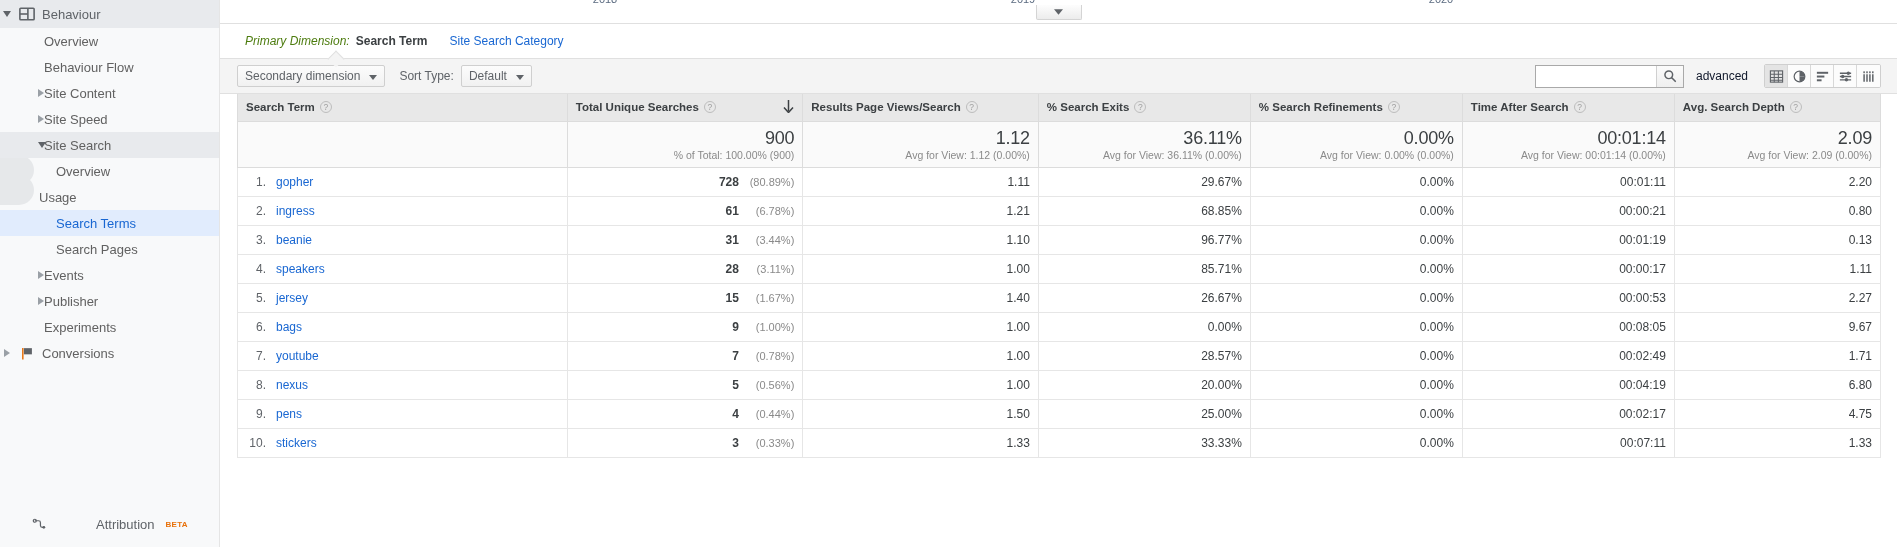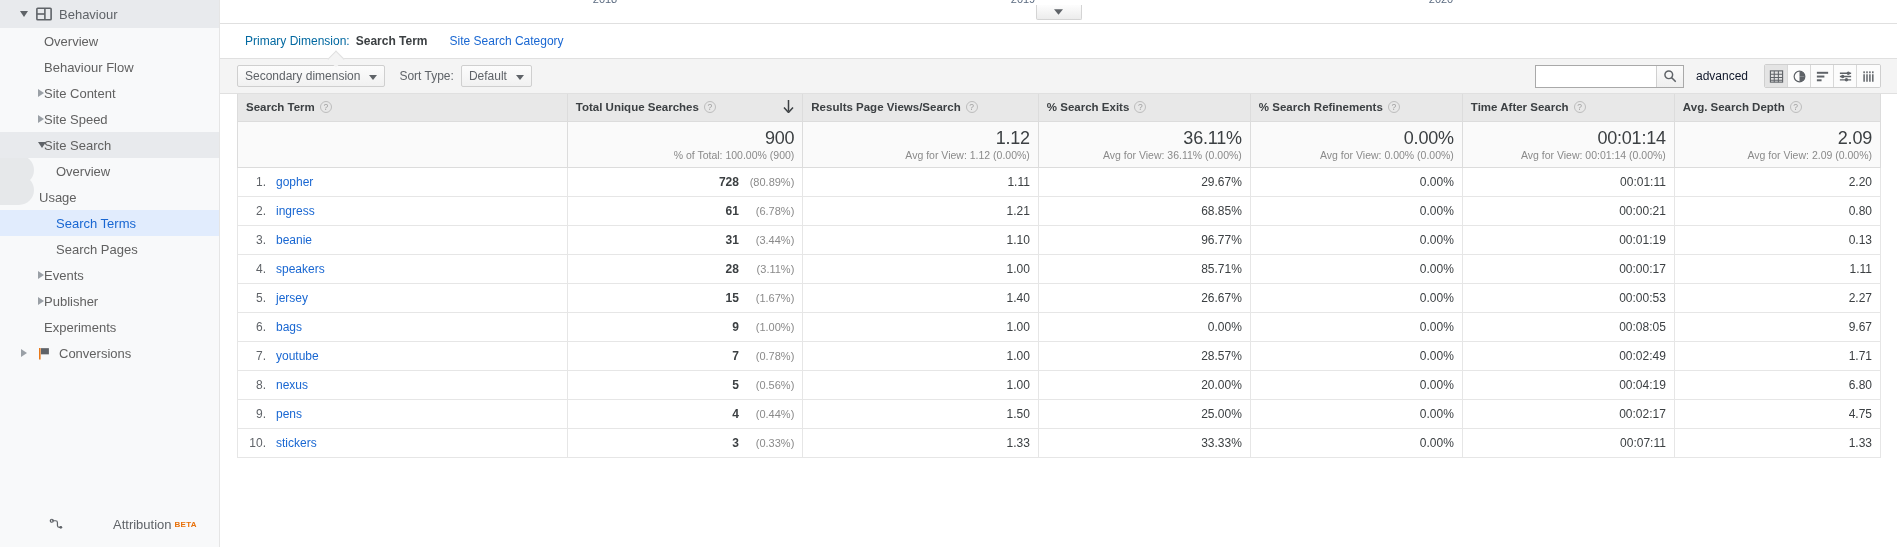--- a/index.html
+++ b/index.html
@@ -47,26 +47,26 @@
     font-size: 8px; line-height: 1;
     color: #80868b;
     display:flex; align-items:center; justify-content:center;
   }
   .caret svg { display:block; }
   .navicon {
     width: 26px; flex: 0 0 26px;
     display: flex; align-items: center; justify-content: center;
   }
   .nav-label { padding-left: 2px; }
-  .lvl1 { padding-left: 17px; }
+  .lvl1 { padding-left: 0px; }
   .lvl2 .nav-label { padding-left: 44px; }
   .lvl3 .nav-label { padding-left: 54px; }
   .beta {
     color: #e8710a; font-size: 8px; font-weight: bold;
-    vertical-align: super; margin-left: 3px; letter-spacing: .3px;
+    vertical-align: super; margin-left: 11px; letter-spacing: .3px;
   }
   #attribution-row { position: absolute; left: 12px; bottom: 8px; width: 100%; }
   .blob {
     position: absolute;
     background: #e6e8ea;
     border-radius: 0 22px 22px 0;
   }
 
   
   #main {
@@ -104,21 +104,21 @@
 
   
   #primary-dim {
     height: 34px;
     display: flex; align-items: center;
     padding-left: 25px;
     font-size: 12px;
     color: #5f6368;
     position: relative;
   }
-  #primary-dim .pd-label { color: #0369a1; }
+  #primary-dim .pd-label { color: #4d7c0f; font-style: italic; }
   #primary-dim .pd-current {
     font-weight: bold; color: #3c4043; margin-left: 6px;
   }
   #primary-dim .pd-link {
     color: #1967d2; margin-left: 22px; cursor: pointer;
   }
 
   
   #toolbar {
     height: 36px;

